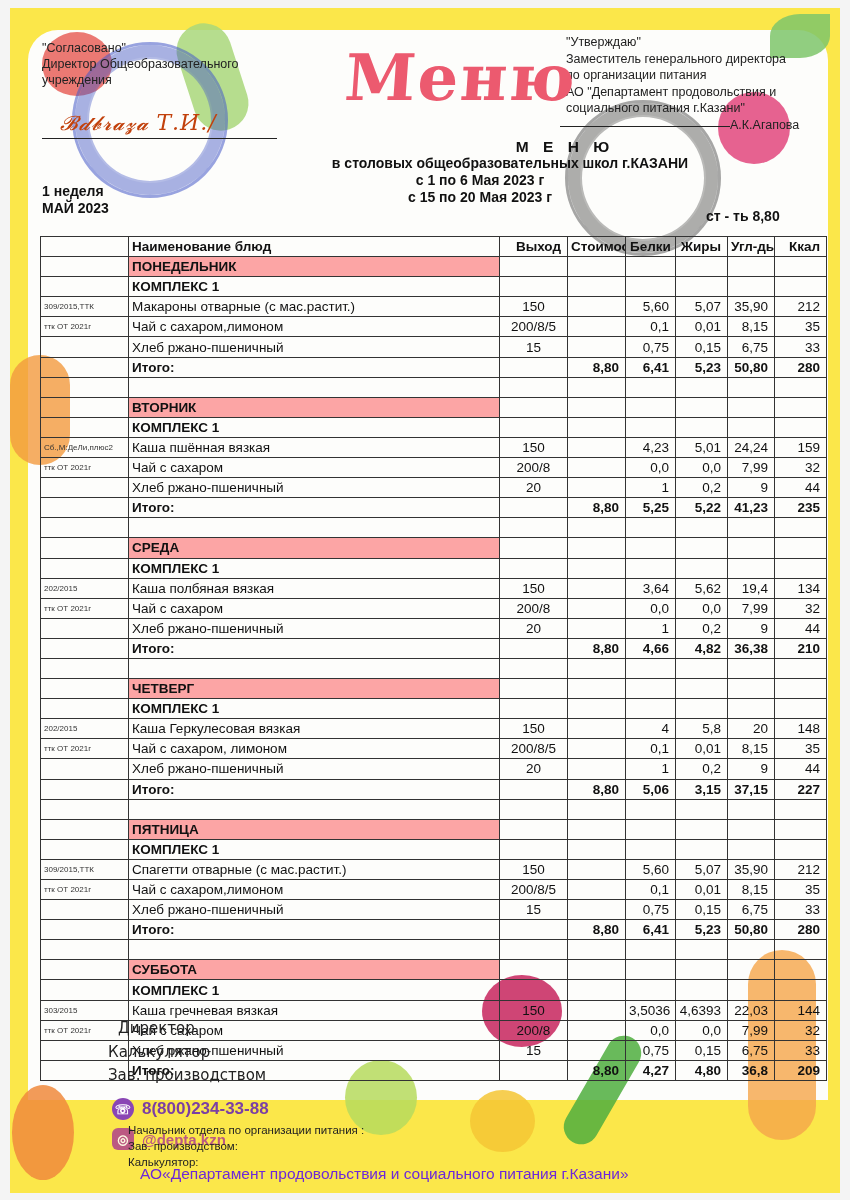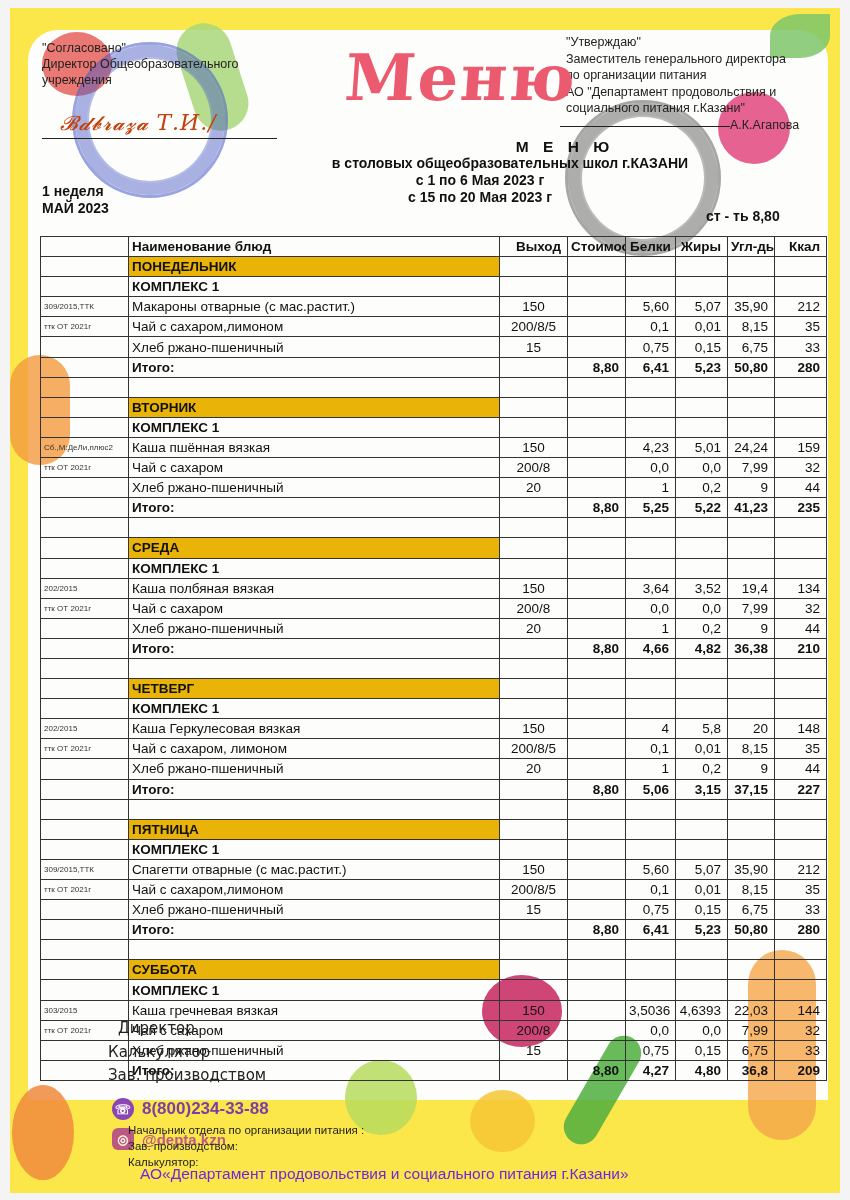--- a/index.html
+++ b/index.html
@@ -21,21 +21,21 @@
   .title-block { position: absolute; left: 300px; top: 138px; width: 420px; text-align: center; font-weight: bold; font-size: 14px; line-height: 17px; }
   .title-block .big { font-size: 15.5px; letter-spacing: 5px; padding-left: 110px; }
   .week-label { position: absolute; left: 42px; top: 183px; font-weight: bold; font-size: 14px; line-height: 17px; }
   .price-label { position: absolute; left: 706px; top: 180px; font-weight: bold; font-size: 14px; margin-top: 28px; }
 
   table.menu { position: absolute; left: 40px; top: 236px; width: 786px; border-collapse: collapse; font-size: 13.5px; table-layout: fixed; }
   table.menu td { border: 1.2px solid #333; height: 19.1px; padding: 0 3px; white-space: nowrap; overflow: hidden; }
   table.menu td.code { font-size: 8px; color: #333; }
   table.menu td.num { text-align: right; padding-right: 6px; }
   table.menu td.ctr { text-align: center; }
-  table.menu tr.day td.name { background: #eab308; }
+  table.menu tr.day td.name { background: #fca5a5; }
   table.menu tr.bold td { font-weight: bold; }
   table.menu tr.header td { font-weight: bold; }
 
   .footer-overlay { position: absolute; font-size: 15px; color: #222; font-family: "DejaVu Sans", sans-serif; }
   .contact-phone { position: absolute; left: 112px; top: 1098px; font-weight: bold; font-size: 17px; color: #7b3fa4; display:flex; align-items:center; gap:8px;}
   .contact-insta { position: absolute; left: 112px; top: 1128px; font-weight: bold; font-size: 15px; color: #b0418c; display:flex; align-items:center; gap:8px; opacity:0.85;}
   .icon-circle { width: 22px; height: 22px; border-radius: 50%; background: #8a46b4; color: #fff; font-size: 13px; display:flex; align-items:center; justify-content:center; }
   .icon-square { width: 22px; height: 22px; border-radius: 6px; background: #b0418c; color: #fff; font-size: 13px; display:flex; align-items:center; justify-content:center; }
   .signoff { position: absolute; left: 128px; font-size: 11.5px; color: #222; }
   .org-footer { position: absolute; left: 140px; top: 1165px; font-size: 15.5px; color: #6d28d9; }
@@ -279,21 +279,21 @@
         <td></td>
         <td></td>
         <td></td>
       </tr>
       <tr>
         <td class="code">202/2015</td>
         <td>Каша  полбяная вязкая</td>
         <td class="ctr">150</td>
         <td></td>
         <td class="num">3,64</td>
-        <td class="num">3,52</td>
+        <td class="num">5,62</td>
         <td class="num">19,4</td>
         <td class="num">134</td>
       </tr>
       <tr>
         <td class="code">ттк ОТ 2021г</td>
         <td>Чай с сахаром</td>
         <td class="ctr">200/8</td>
         <td></td>
         <td class="num">0,0</td>
         <td class="num">0,0</td>

